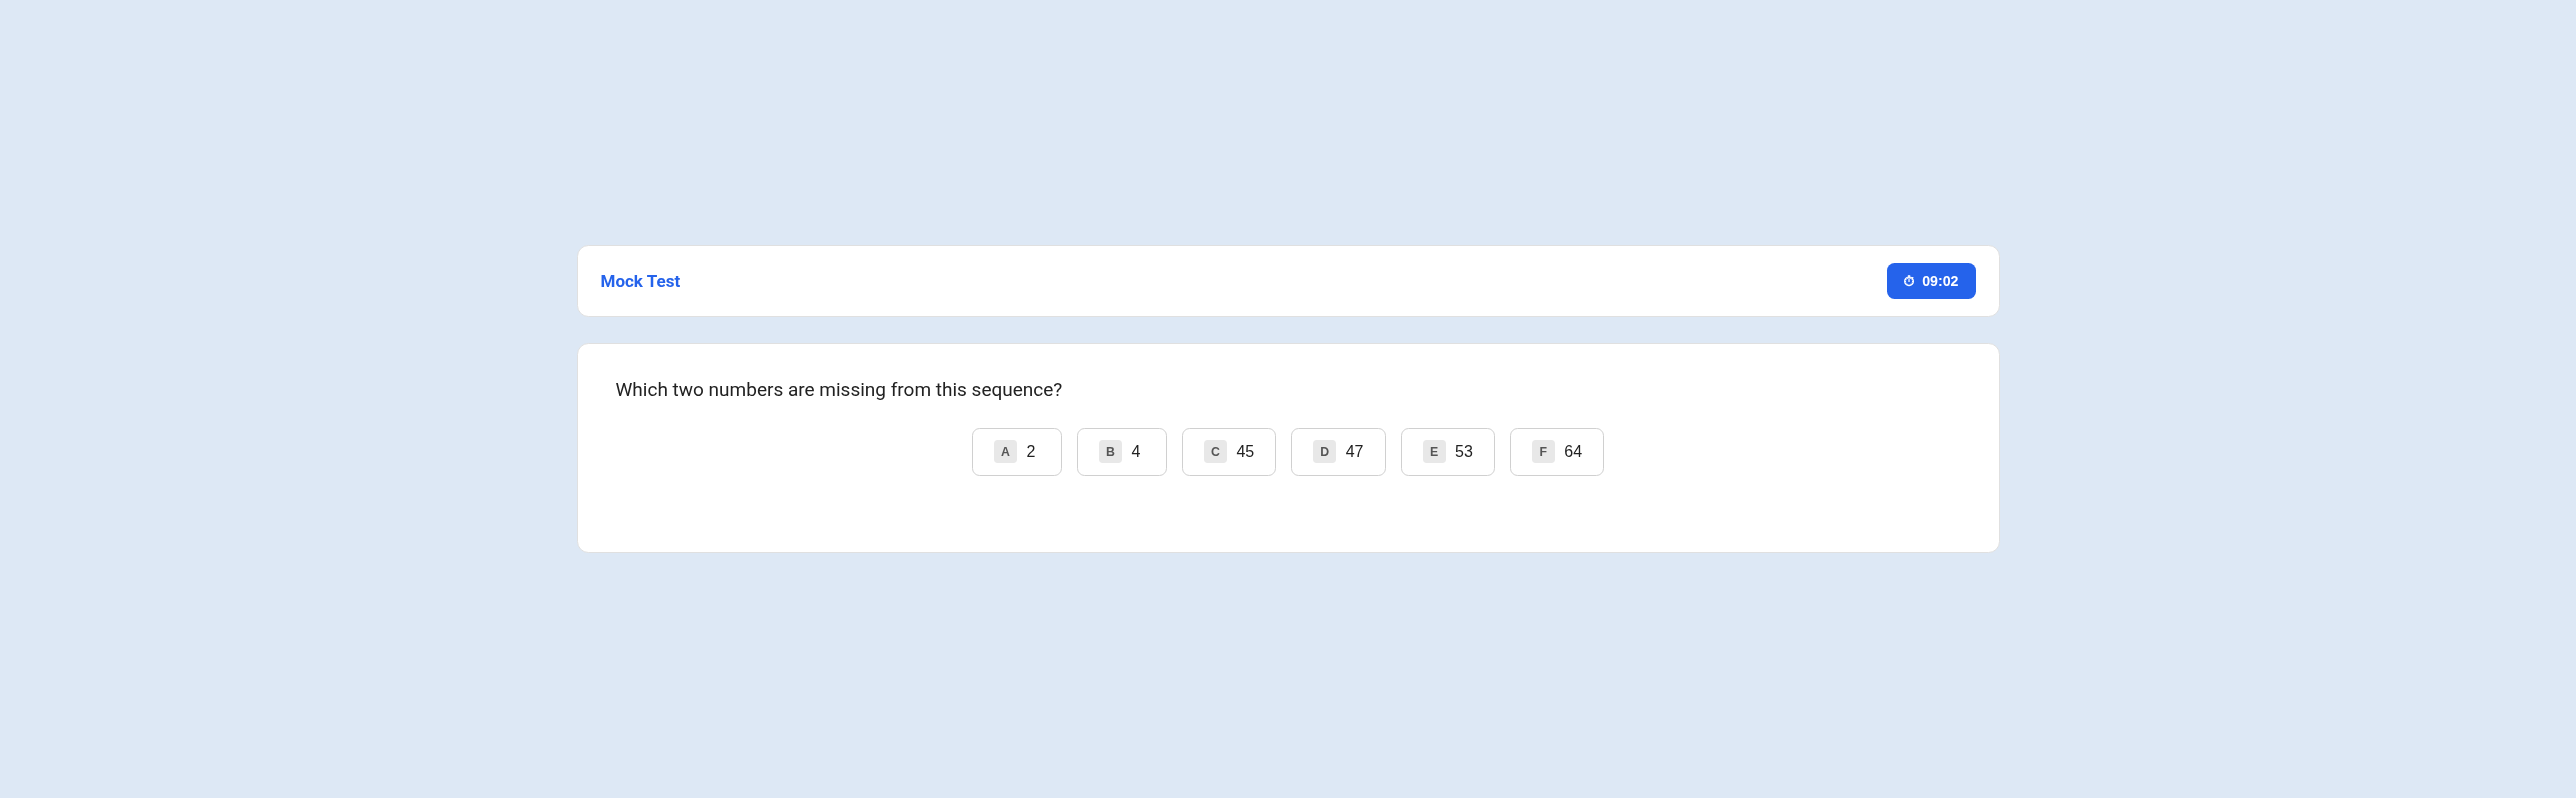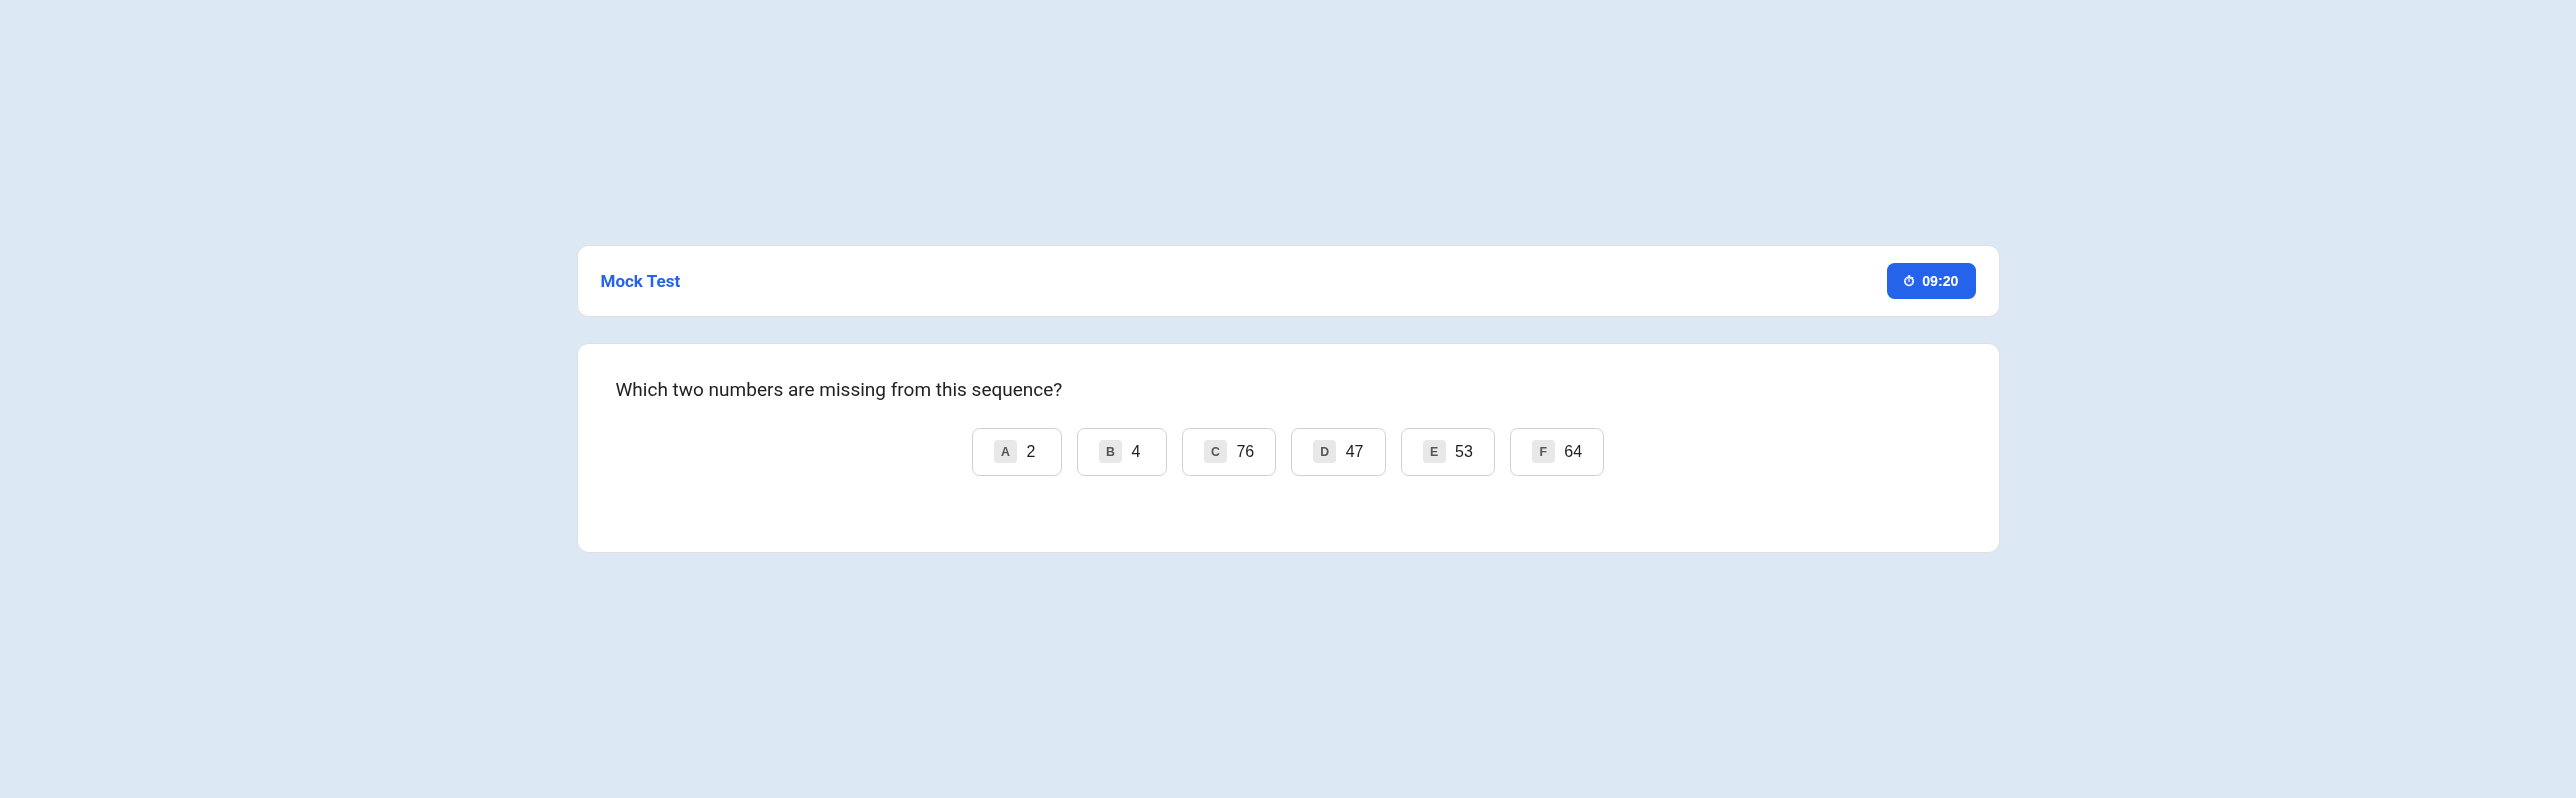--- a/index.html
+++ b/index.html
@@ -191,41 +191,41 @@
   </style>
 </head>
 <body>
 
 <div class="outer-container">
 
   <div class="header-card">
     <span class="mock-test-title">Mock Test</span>
     <button class="timer-button">
       <span class="timer-icon">⏱</span>
-      <span>09:20</span>
+      <span>09:02</span>
     </button>
   </div>
 
   <div class="question-card">
 
     <div class="question-text">Which two numbers are missing from this sequence?</div>
 
 
     <div class="options-row" id="options-row">
     <button class="option-btn">
           <span class="option-label">A</span>
           <span>2</span>
         </button>
         <button class="option-btn">
           <span class="option-label">B</span>
           <span>4</span>
         </button>
         <button class="option-btn">
           <span class="option-label">C</span>
-          <span>76</span>
+          <span>45</span>
         </button>
         <button class="option-btn">
           <span class="option-label">D</span>
           <span>47</span>
         </button>
         <button class="option-btn">
           <span class="option-label">E</span>
           <span>53</span>
         </button>
         <button class="option-btn">

